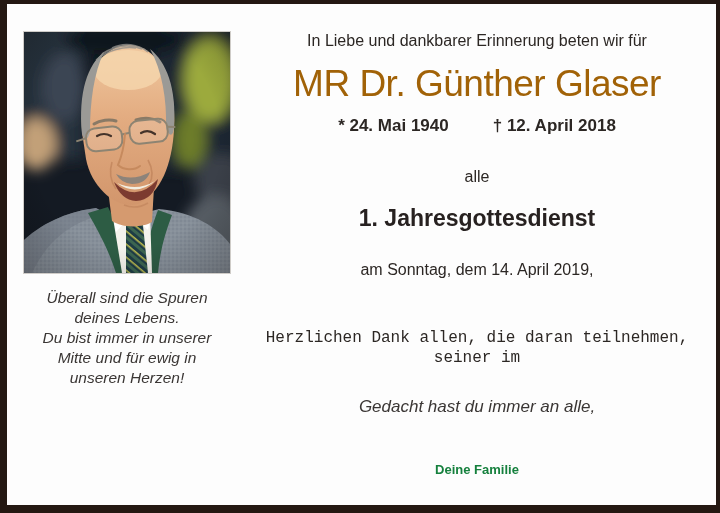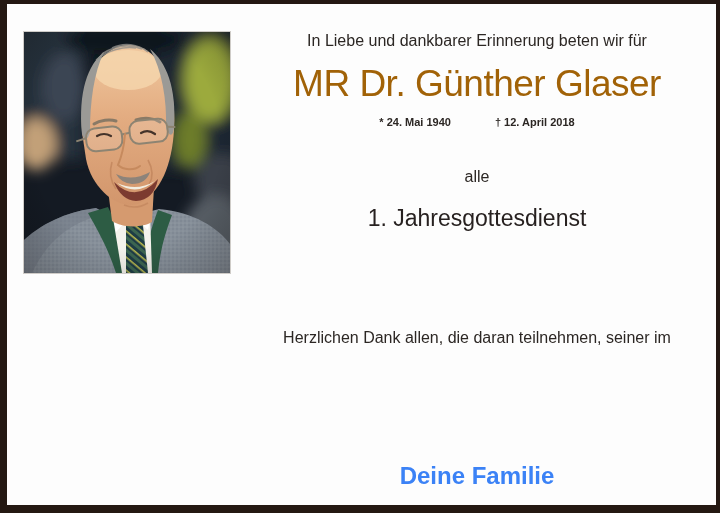--- a/index.html
+++ b/index.html
@@ -13,28 +13,28 @@
   .photo-wrap{position:absolute;left:17px;top:28px;width:206px;height:241px;
               outline:1px solid #cfccc8;background:#151a22;overflow:hidden;}
   .poem{position:absolute;left:0px;top:284px;width:240px;text-align:center;
         font-style:italic;font-size:15.5px;line-height:20px;color:#3a3634;}
   
   .right-col{position:absolute;left:250px;top:0;width:440px;text-align:center;}
   .blk{position:absolute;left:0;width:100%;}
   .intro{top:27px;font-size:16px;line-height:20px;}
   .name{top:60px;font-size:37px;line-height:40px;font-weight:400;
         letter-spacing:-0.5px;color:#a16207;}
-  .dates{top:112px;font-size:11px;font-weight:700;}
+  .dates{top:112px;font-size:17px;font-weight:700;}
   .dates .date-sep{display:inline-block;width:44px;}
   .beim{top:164px;font-size:16px;}
-  .service-title{top:201px;font-size:23px;font-weight:400;color:#272120;}
+  .service-title{top:201px;font-size:23px;font-weight:700;color:#272120;}
   .service-when{top:256px;font-size:16px;line-height:19px;}
-  .thanks{top:324px;font-size:16px;line-height:20px;}
+  .thanks{top:324px;font-size:16px;line-height:20px;font-family:Liberation Mono, monospace;}
   .quote{top:392px;font-size:17px;line-height:22px;font-style:italic;color:#3a3634;}
-  .signature{top:458px;font-size:24px;font-weight:700;color:#3b82f6;}
+  .signature{top:458px;font-size:13px;font-weight:700;color:#15803d;}
 </style>
 </head>
 <body>
 
 <div class="card">
 
   <div class="photo-wrap">
     <svg width="206" height="241" viewBox="0 0 206 241" xmlns="http://www.w3.org/2000/svg">
       <defs>
         <filter id="bgblur" x="-30%" y="-30%" width="160%" height="160%">
@@ -131,41 +131,50 @@
 
       <path d="M90,150 Q112,172 134,147 Q130,168 112,169 Q97,168 90,150 Z" fill="#7c3b30"></path>
       <path d="M93,151 Q112,165 131,149 Q113,160 93,151 Z" fill="#f2ede1"></path>
 
       <path d="M100,173 Q112,178 124,171" stroke="#c1845c" stroke-width="1.5" fill="none" opacity="0.7"></path>
 
       <rect width="206" height="241" fill="url(#vig)"></rect>
     </svg>
   </div>
 
+  <div class="poem">
+    <div>Überall sind die Spuren</div>
+    <div>deines Lebens.</div>
+    <div>Du bist immer in unserer</div>
+    <div>Mitte und für ewig in</div>
+    <div>unseren Herzen!</div>
+  </div>
 
   <div class="right-col">
 
     <div class="blk intro">In Liebe und dankbarer Erinnerung beten wir für</div>
 
     <div class="blk name">MR Dr. Günther Glaser</div>
 
     <div class="blk dates">
       <span>* 24. Mai 1940</span><span class="date-sep"></span><span>† 12. April 2018</span>
     </div>
 
     <div class="blk beim">alle</div>
 
     <div class="blk service-title">1. Jahresgottesdienst</div>
 
     <div class="blk service-when">
+      <div>am Sonntag, dem 14. April 2019,</div>
     </div>
 
     <div class="blk thanks">
       <div>Herzlichen Dank allen, die daran teilnehmen, seiner im</div>
     </div>
 
     <div class="blk quote">
+      <div>Gedacht hast du immer an alle,</div>
     </div>
 
     <div class="blk signature">Deine Familie</div>
 
   </div>
 </div>
 
 </body></html>

